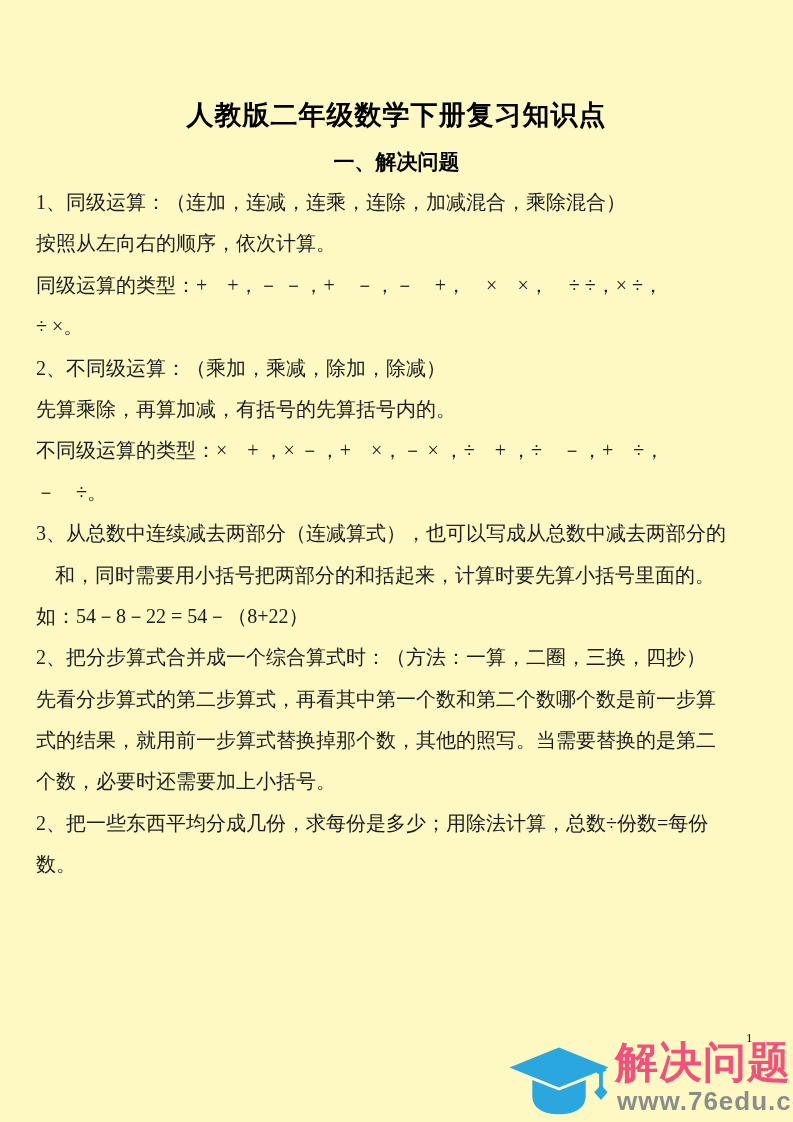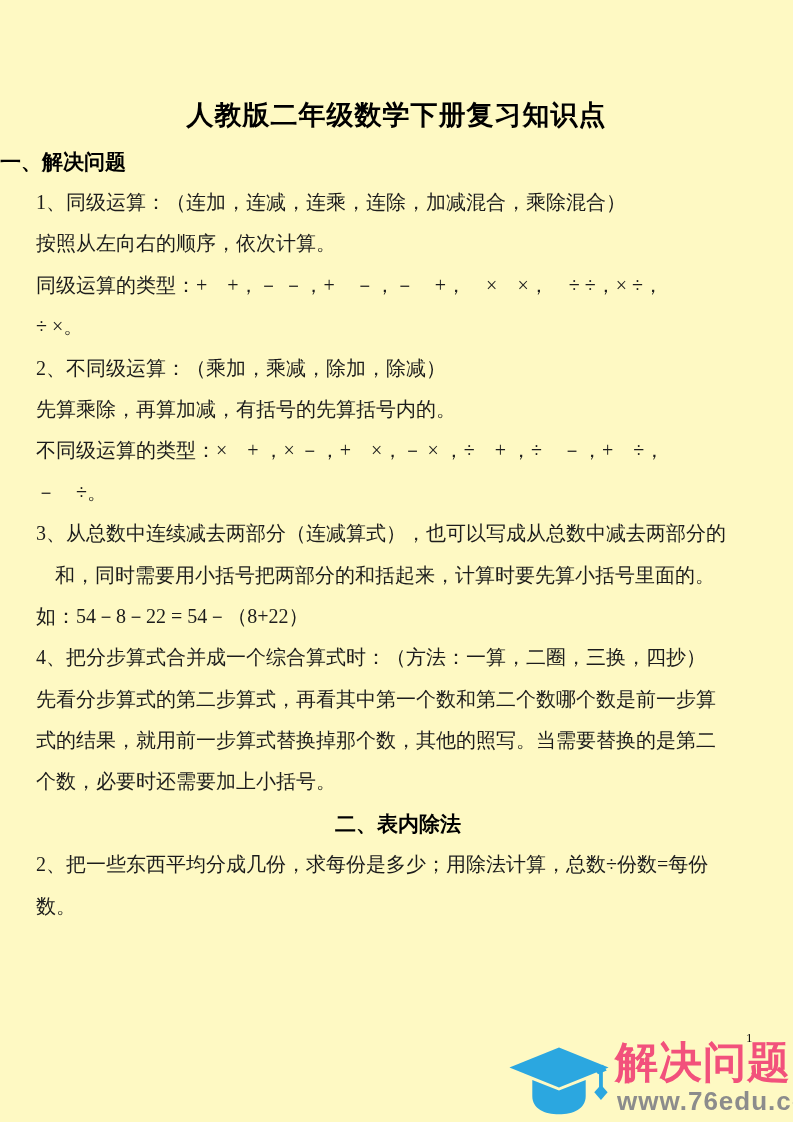--- a/index.html
+++ b/index.html
@@ -13,20 +13,21 @@
     color:#1c1c1c;
   }
   .doc-title{
     position:absolute;top:96px;left:0;width:100%;
     text-align:center;
     font-family:"Liberation Sans","DejaVu Sans",sans-serif;
     font-weight:bold;font-size:27px;line-height:38px;
     letter-spacing:1px;color:#000;
   }
   .section-heading{
+    text-align:center;
     font-family:"Liberation Sans","DejaVu Sans",sans-serif;
     font-weight:bold;font-size:21px;color:#000;
   }
   .heading-1{
     position:absolute;top:146px;left:0;width:100%;line-height:32px;
   }
   .body-text{
     position:absolute;top:182px;left:36px;width:724px;
     font-size:20px;
   }
@@ -71,26 +72,25 @@
     <div class="line">按照从左向右的顺序，依次计算。</div>
     <div class="line">同级运算的类型：+　+，－ －，+　－，－　+，　×　×，　÷ ÷，× ÷，</div>
     <div class="line">÷ ×。</div>
     <div class="line">2、不同级运算：（乘加，乘减，除加，除减）</div>
     <div class="line">先算乘除，再算加减，有括号的先算括号内的。</div>
     <div class="line">不同级运算的类型：×　+ ，× －，+　×，－ × ，÷　+ ，÷　－，+　÷，</div>
     <div class="line">－　÷。</div>
     <div class="line">3、从总数中连续减去两部分（连减算式），也可以写成从总数中减去两部分的</div>
     <div class="line indent">和，同时需要用小括号把两部分的和括起来，计算时要先算小括号里面的。</div>
     <div class="line">如：54－8－22 = 54－（8+22）</div>
-    <div class="line">4、把分步算式合并成一个综合算式时：（方法：一算，二圈，三换，四抄）</div>
+    <div class="line">2、把分步算式合并成一个综合算式时：（方法：一算，二圈，三换，四抄）</div>
     <div class="line">先看分步算式的第二步算式，再看其中第一个数和第二个数哪个数是前一步算</div>
     <div class="line">式的结果，就用前一步算式替换掉那个数，其他的照写。当需要替换的是第二</div>
     <div class="line">个数，必要时还需要加上小括号。</div>
 
-    <div class="line center section-heading">二、表内除法</div>
 
     <div class="line">2、把一些东西平均分成几份，求每份是多少；用除法计算，总数÷份数=每份</div>
     <div class="line">数。</div>
   </div>
 
   <div class="page-number">1</div>
 
   <div class="logo">
     <svg class="logo-cap" viewBox="0 0 116 86" xmlns="http://www.w3.org/2000/svg">
       <polygon points="6,31 58,10 110,31 58,52" fill="#2BA7E0"></polygon>

